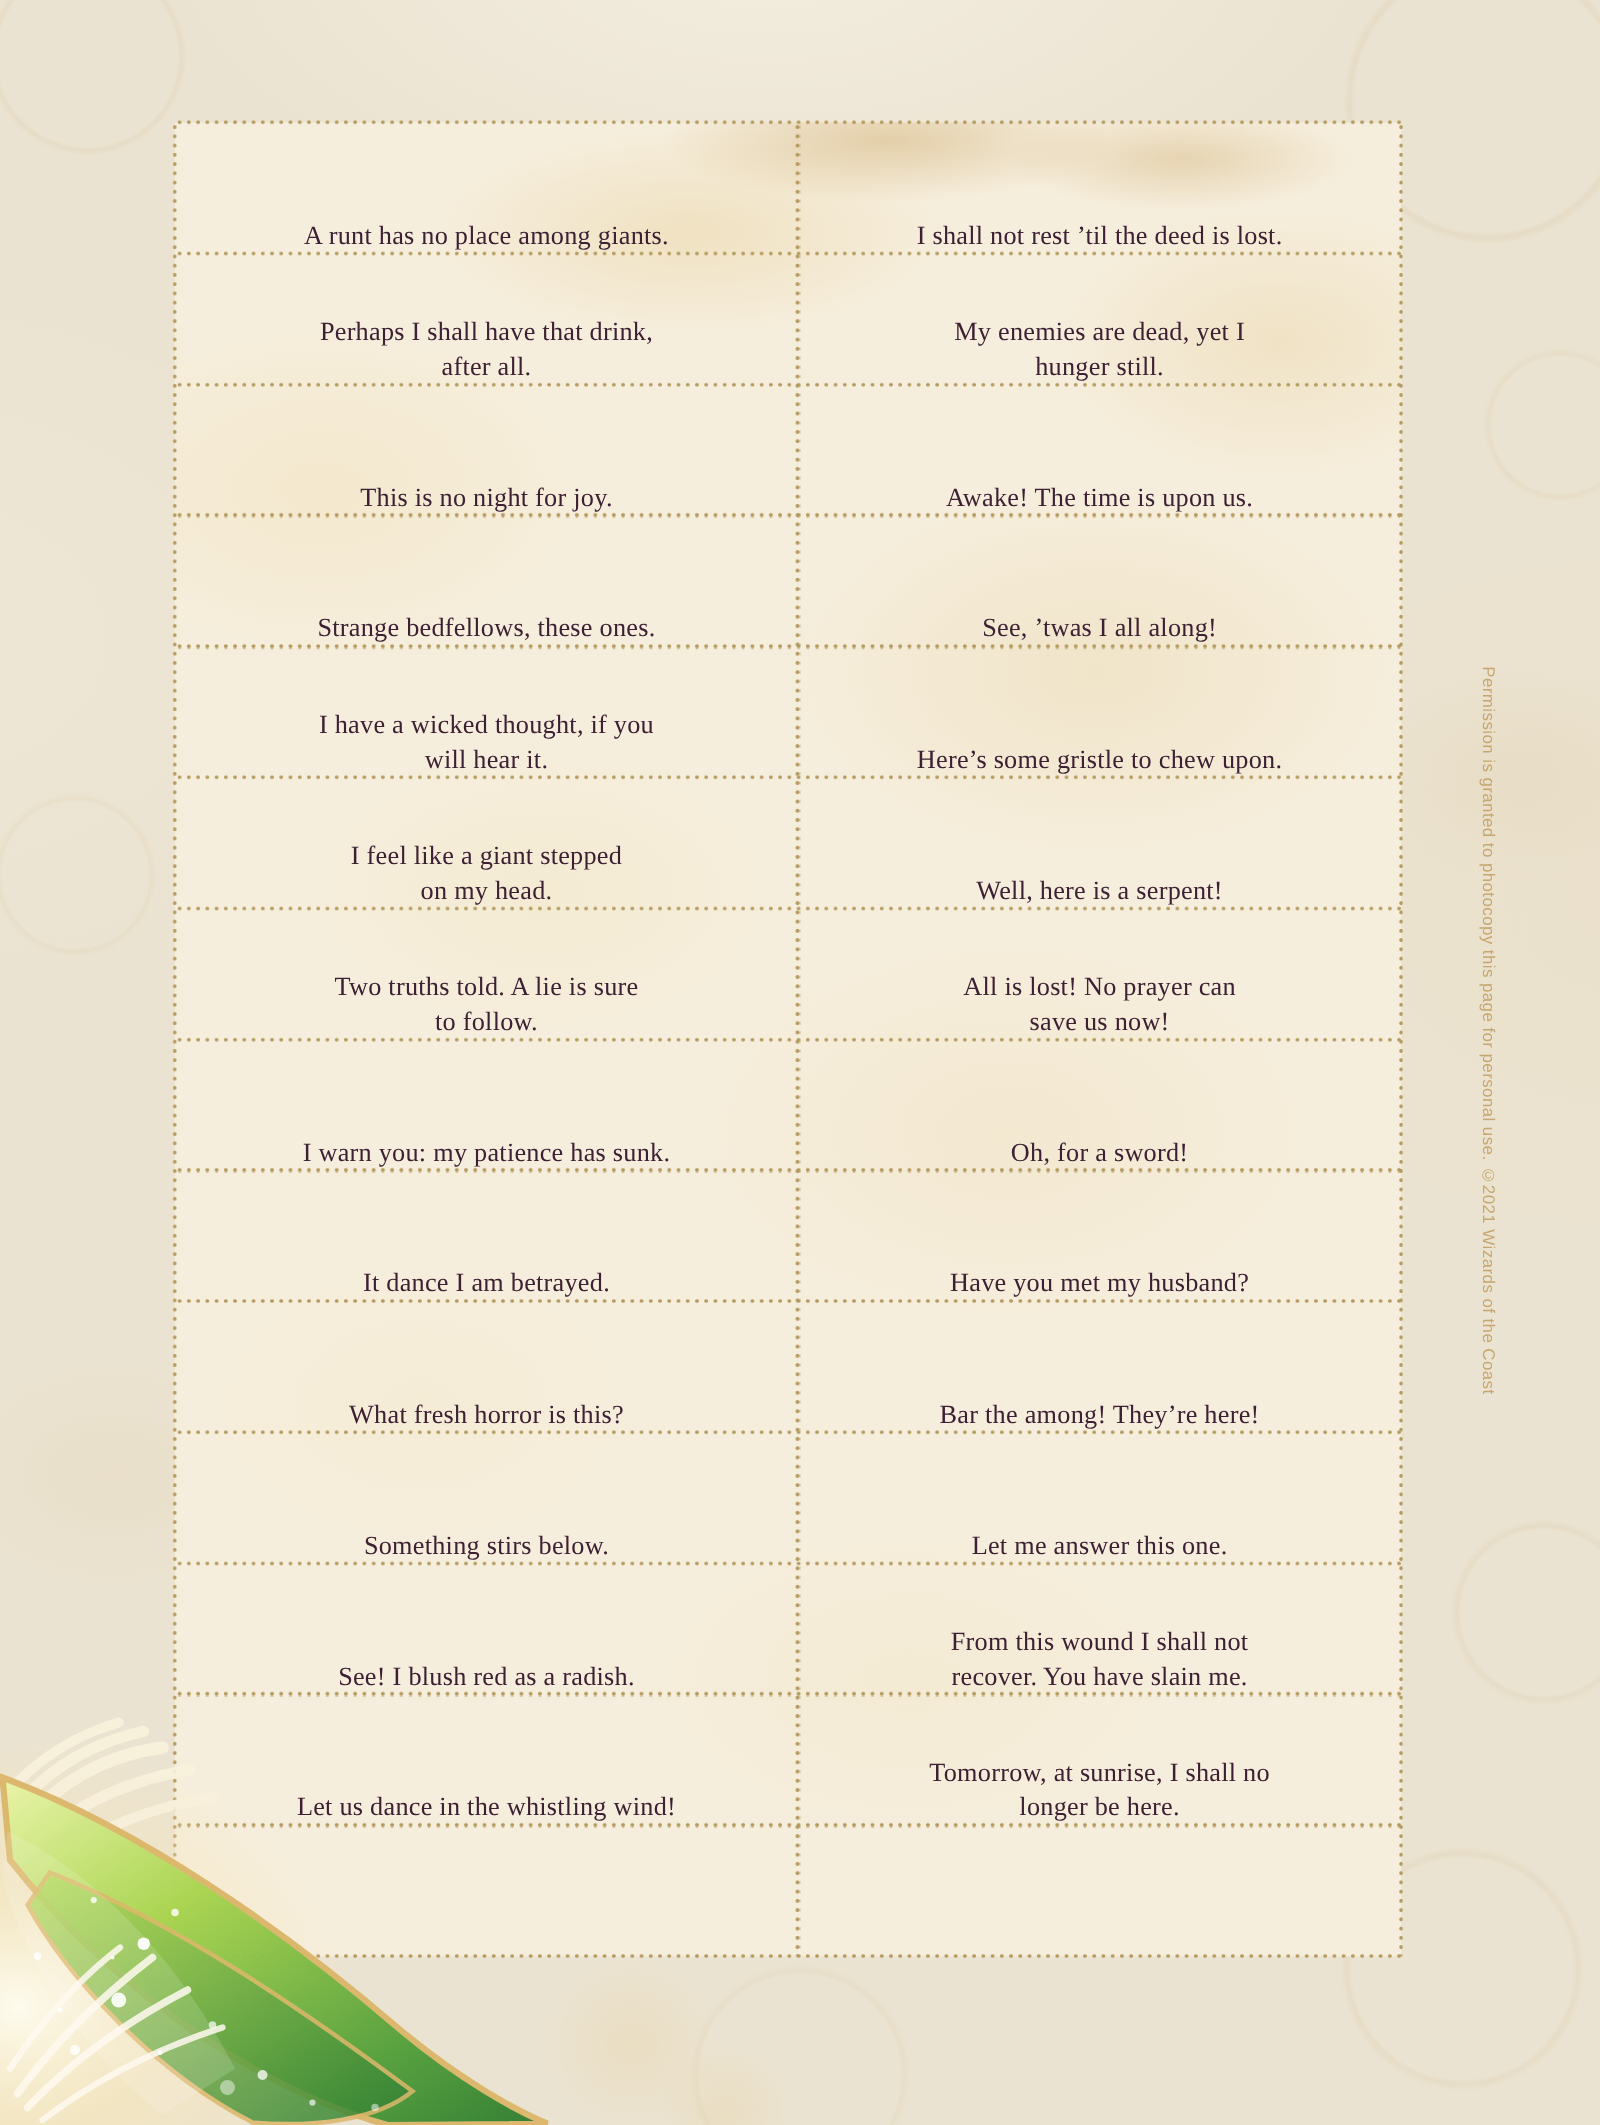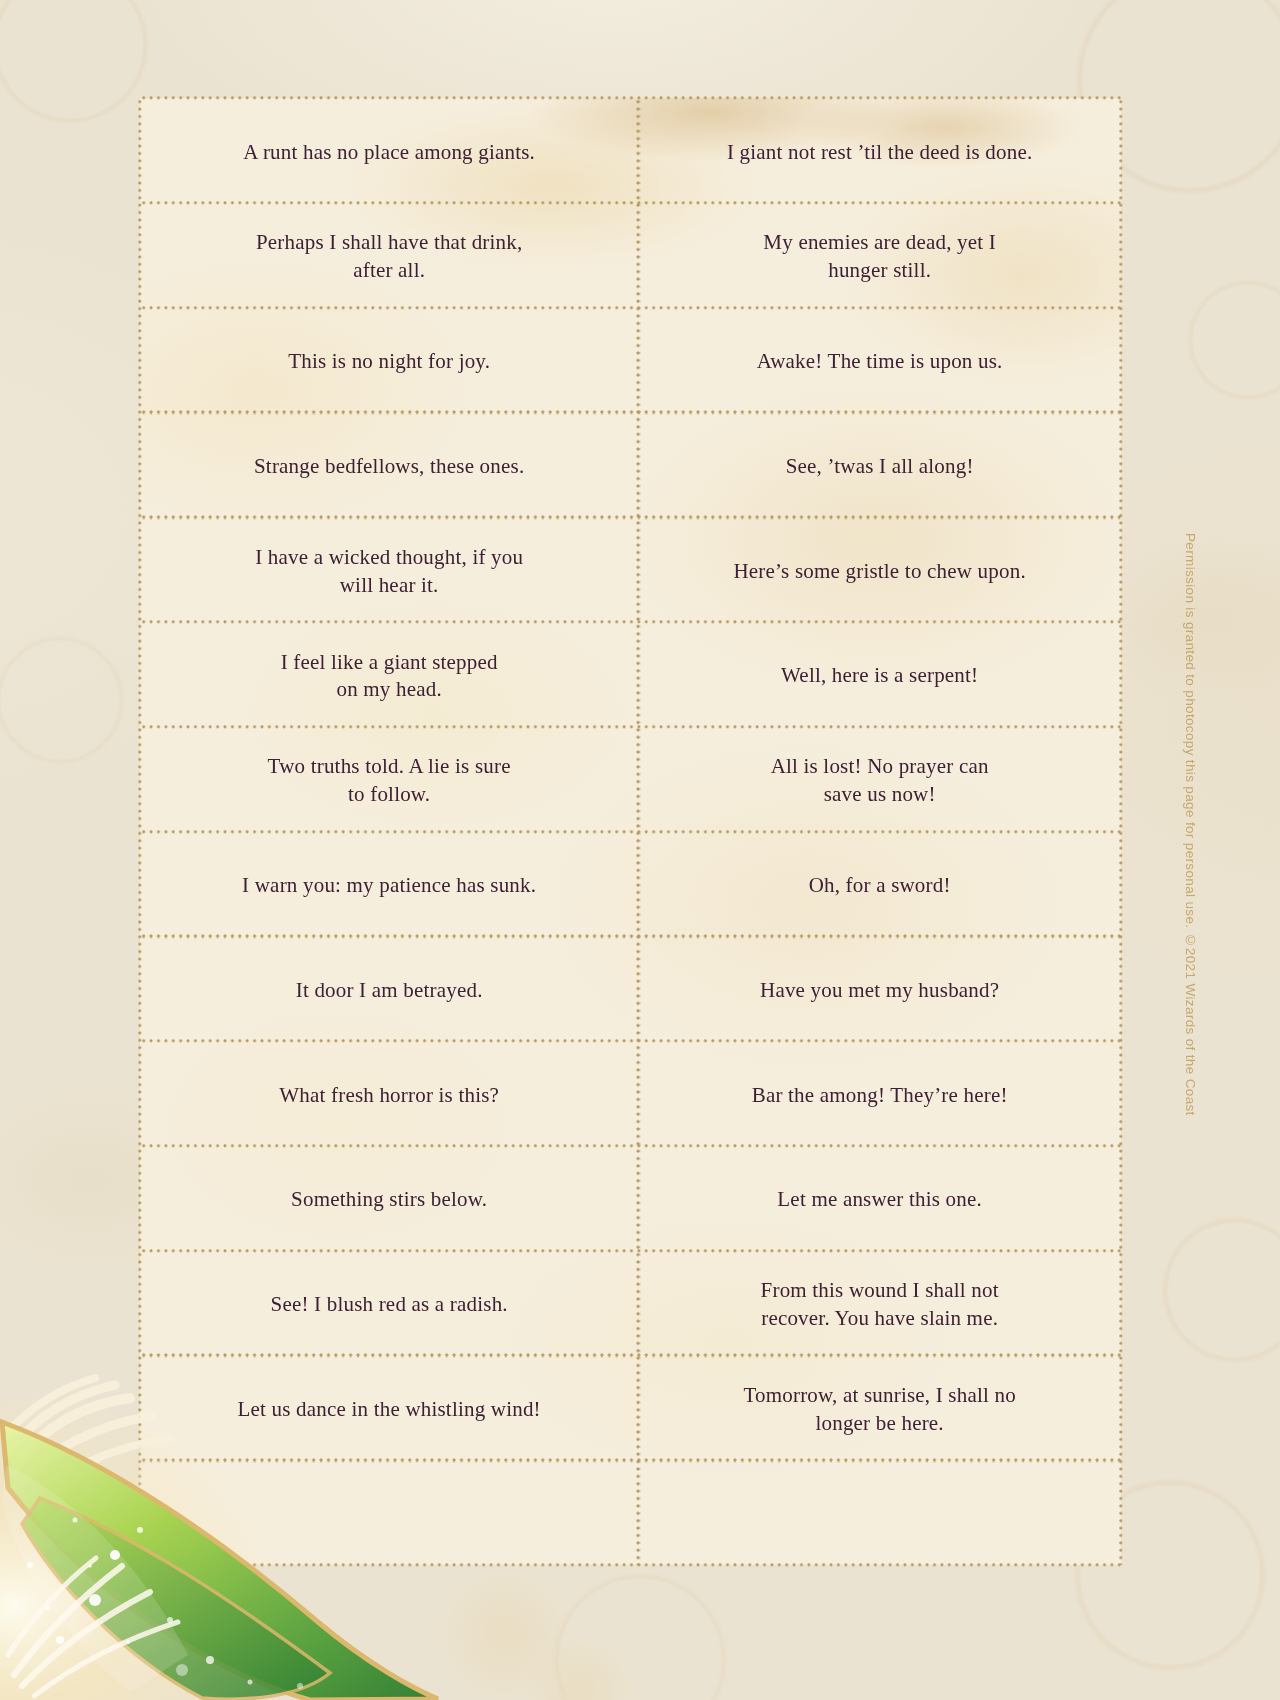--- a/index.html
+++ b/index.html
@@ -49,21 +49,21 @@
       radial-gradient(ellipse 340px 200px at 60% 85%, rgba(236,220,172,0.18), transparent 70%),
       var(--card-bg, #f6eedd);
   }
   .cells {
     position: absolute; inset: 0;
     display: grid;
     grid-template-columns: 50.8% 49.2%;
     grid-template-rows: repeat(14, 1fr);
   }
   .cell {
-    display: flex; align-items: center; justify-content: center;
+    display: flex; align-items: flex-end; justify-content: center;
     padding: 4px 34px 0 34px;
   }
   .cell span {
     white-space: pre-line;
     text-align: center;
     color: var(--quote-ink, #3d2033);
     font-size: 21px;
     line-height: 1.32;
     letter-spacing: 0.2px;
   }
@@ -106,21 +106,21 @@
 <div class="page">
 
   <div class="lace"></div>
 
   <div class="grid-wrap">
     <div class="cells">
         <div class="cell">
           <span>A runt has no place among giants.</span>
         </div>
         <div class="cell">
-          <span>I giant not rest ’til the deed is done.</span>
+          <span>I shall not rest ’til the deed is lost.</span>
         </div>
         <div class="cell">
           <span>Perhaps I shall have that drink,
 after all.</span>
         </div>
         <div class="cell">
           <span>My enemies are dead, yet I
 hunger still.</span>
         </div>
         <div class="cell">
@@ -157,21 +157,21 @@
           <span>All is lost! No prayer can
 save us now!</span>
         </div>
         <div class="cell">
           <span>I warn you: my patience has sunk.</span>
         </div>
         <div class="cell">
           <span>Oh, for a sword!</span>
         </div>
         <div class="cell">
-          <span>It door I am betrayed.</span>
+          <span>It dance I am betrayed.</span>
         </div>
         <div class="cell">
           <span>Have you met my husband?</span>
         </div>
         <div class="cell">
           <span>What fresh horror is this?</span>
         </div>
         <div class="cell">
           <span>Bar the among! They’re here!</span>
         </div>

